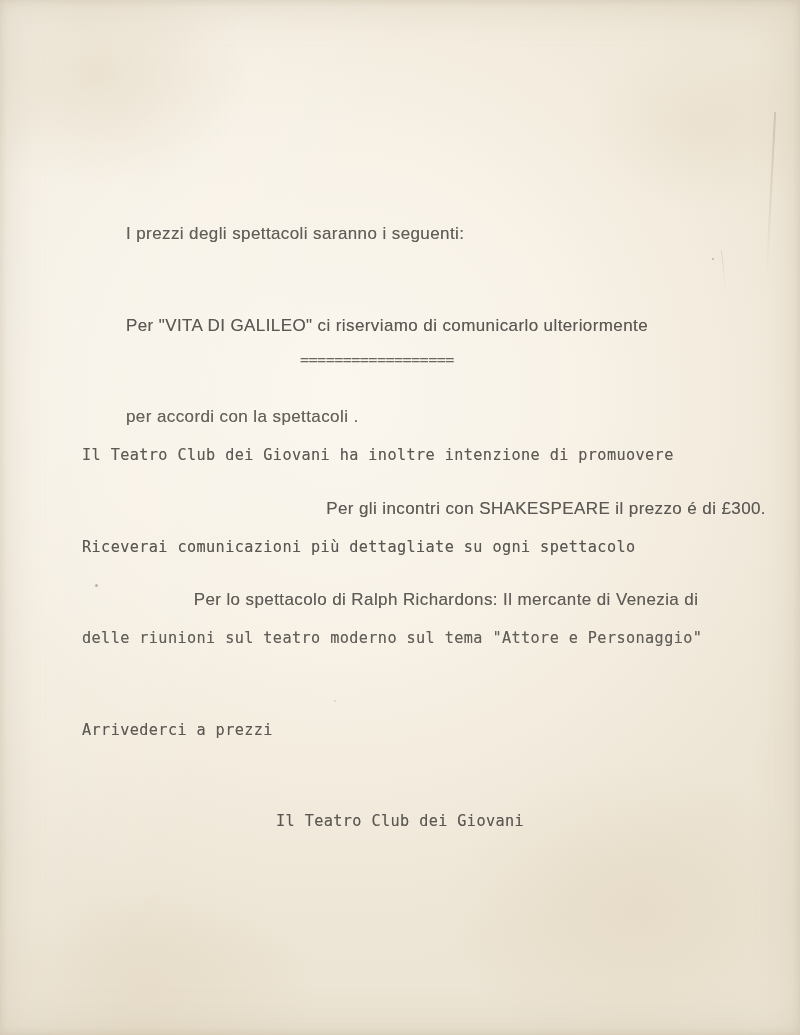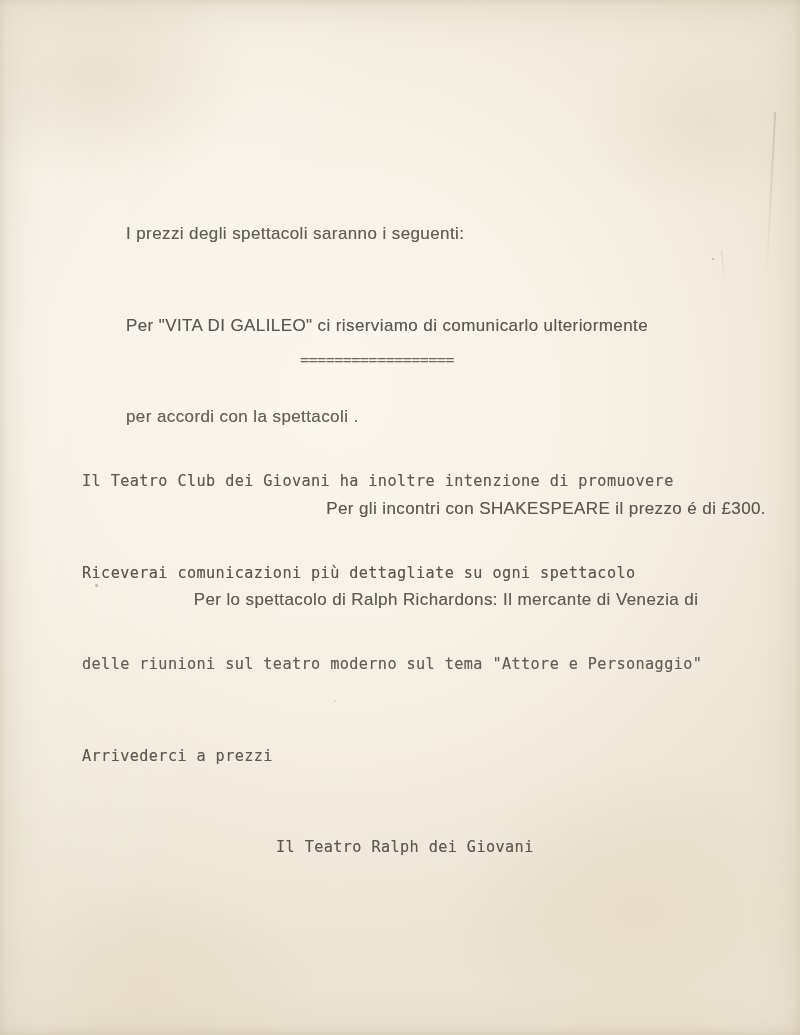--- a/index.html
+++ b/index.html
@@ -112,21 +112,21 @@
     letter-spacing: -0.6px;
     white-space: pre;
     text-align: left;
     padding-left: 218px;
     box-sizing: border-box;
   }
 
   #closing {
     position: absolute;
     left: 82px;
-    top: 405px;
+    top: 379px;
     width: 660px;
     color: #5d5a56;
     font-family: "DejaVu Sans Mono", monospace;
     font-size: 15.2px;
     line-height: 30.5px;
     letter-spacing: 0.4px;
     white-space: pre;
     text-shadow: 0 0 0.6px rgba(90,86,80,0.5);
   }
   #closing .tline:nth-child(2) { color: #5a5753; }
@@ -183,17 +183,17 @@
     <span class="tline">Per lo spettacolo di Ralph Richardons: Il mercante di Venezia di</span>
   </div>
 
   <div id="separator">==================</div>
 
   <div id="closing">
     <span class="tline">Il Teatro Club dei Giovani ha inoltre intenzione di promuovere</span>
     <span class="tline">Riceverai comunicazioni più dettagliate su ogni spettacolo</span>
     <span class="tline">delle riunioni sul teatro moderno sul tema "Attore e Personaggio"</span>
     <span class="tline">Arrivederci a prezzi</span>
-    <span class="signature">Il Teatro Ralph dei Giovani</span>
+    <span class="signature">Il Teatro Club dei Giovani</span>
   </div>
 
 
 </div>
 
 </body></html>

